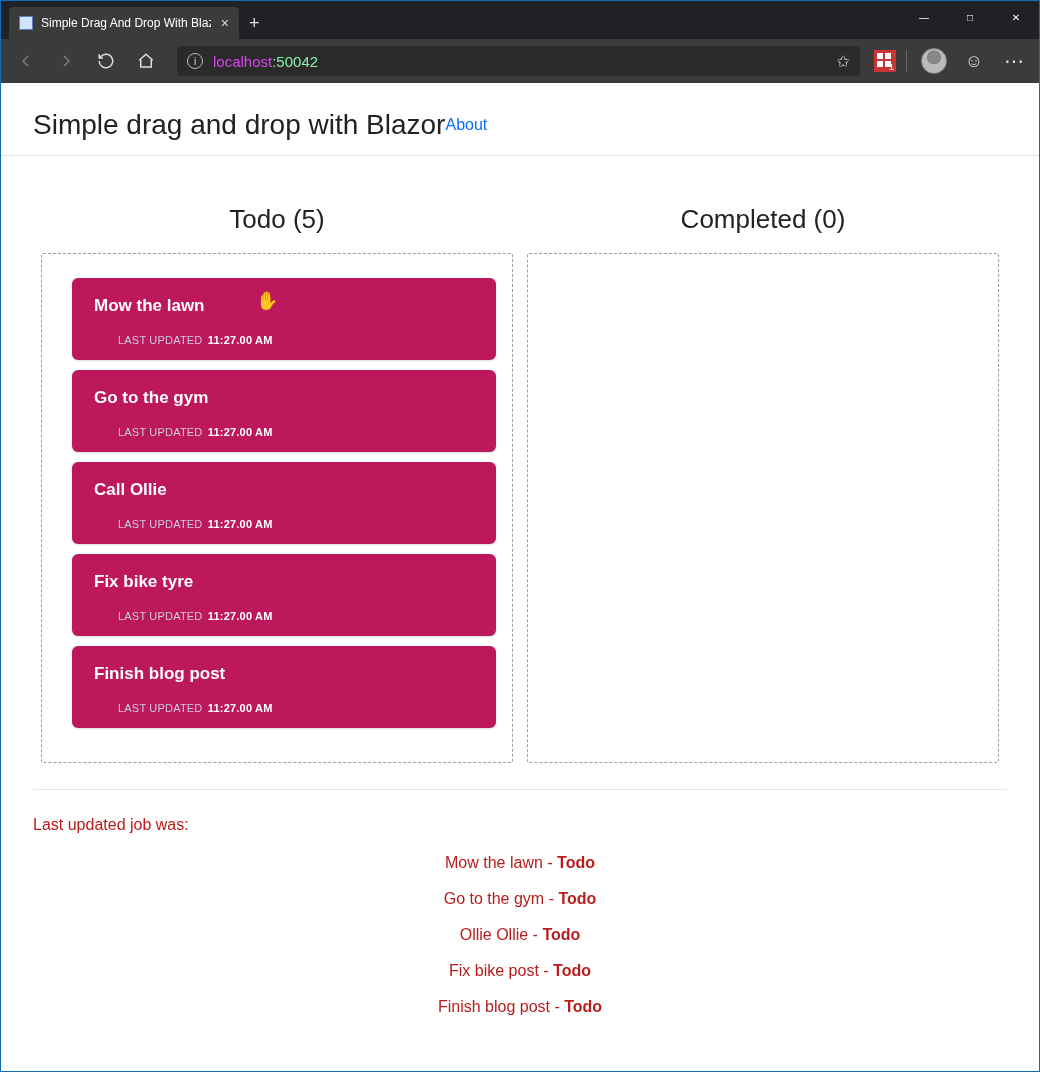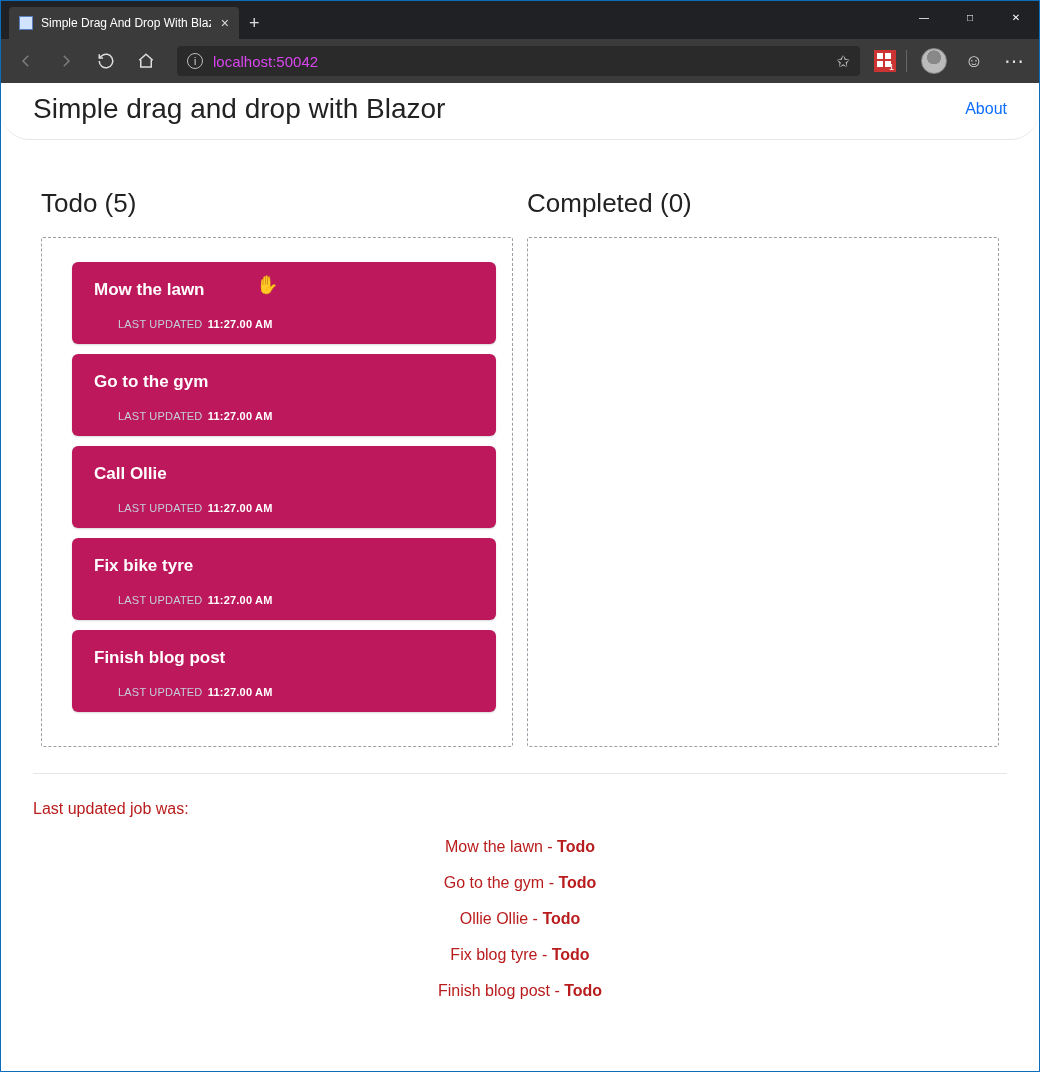--- a/index.html
+++ b/index.html
@@ -17,37 +17,37 @@
   .wincontrols { display: flex; }
   .wincontrols .btn { width: 46px; height: 32px; display: flex; align-items: center; justify-content: center; color: #fff; font-size: 10px; }
 
   
   .toolbar { height: 44px; background: #3b3b3b; display: flex; align-items: center; padding: 0 8px; gap: 6px; }
   .tbtn { width: 34px; height: 32px; display: flex; align-items: center; justify-content: center; color: #bbb; }
   .tbtn.disabled { opacity: .45; }
   .addr { flex: 1; height: 30px; background: #2a2a2a; border-radius: 4px; display: flex; align-items: center; padding: 0 10px; color: #ddd; font-size: 15px; gap: 10px; margin: 0 8px; }
   .addr .info { width: 16px; height: 16px; border: 1px solid #bbb; border-radius: 50%; display: flex; align-items: center; justify-content: center; font-size: 10px; }
   .addr .host { color: #d946ef; }
-  .addr .port { color: #d946ef; }
+  .addr .port { color: #86efac; }
   .addr .spacer { flex: 1; }
   .addr .star { font-size: 16px; color: #ccc; }
   .ext-badge { width: 22px; height: 22px; background: #c33; color: #fff; font-size: 9px; display: flex; align-items: flex-end; justify-content: flex-end; padding: 1px 2px; position: relative; }
   .ext-badge::before { content:""; position:absolute; top:3px; left:3px; width:6px; height:6px; background:#fff; box-shadow: 8px 0 #fff, 0 8px #fff, 8px 8px #fff; }
   .divider { width: 1px; height: 22px; background: #666; margin: 0 4px; }
   .avatar { width: 26px; height: 26px; border-radius: 50%; background: radial-gradient(circle at 50% 35%, #888 0 35%, #bbb 36% 100%); border:1px solid #888; }
 
   
   .page { background: #fff; height: calc(100% - 82px); overflow: auto; }
-  .page-header { display: flex; align-items: center; justify-content: space-between; padding: 10px 32px 14px; border-bottom: 1px solid #e4e6ea; border-radius: 31px; }
+  .page-header { display: flex; align-items: center; padding: 26px 32px 14px; border-bottom: 1px solid #e4e6ea; }
   .page-header h1 { font-size: 28px; font-weight: 400; color: #222; }
   .page-header a { color: #0d6efd; text-decoration: none; font-size: 16px; }
 
   .board { display: flex; gap: 14px; padding: 48px 40px 26px; }
   .col { flex: 1; }
-  .col h2 { font-size: 26px; font-weight: 400; color: #222; margin-bottom: 18px; }
+  .col h2 { font-size: 26px; font-weight: 400; color: #222; margin-bottom: 18px; text-align: center; }
   .dropzone { border: 1px dashed #9aa0a6; min-height: 510px; padding: 24px 16px 24px 30px; border-radius: 2px; }
   .card { background: #be185d; color: #fff; border-radius: 6px; padding: 18px 22px 14px; margin-bottom: 10px; box-shadow: 0 1px 2px rgba(0,0,0,.15); position: relative; cursor: grab; }
   .card h3 { font-size: 17px; font-weight: 600; margin-bottom: 18px; }
   .card .meta { font-size: 11px; font-weight: 700; letter-spacing: .2px; }
   .card .meta .lbl { color: #c5cedc; margin-right: 2px; font-weight: 500; margin-left: 24px; }
   .grabcursor { position: absolute; left: 250px; top: 100px; font-size: 18px; pointer-events: none; }
 
   .log { border-top: 1px solid #e4e6ea; margin: 0 32px; padding-top: 26px; font-size: 16px; color: #b91c1c; }
   .log p { margin-bottom: 20px; }
   .log .row { margin: 18px 0; text-align: center; }
@@ -155,18 +155,18 @@
         <div class="dropzone"></div>
       </div>
 
     </div>
 
     <div class="log">
       <p>Last updated job was:</p>
       <div class="row"><span>Mow the lawn - </span><b>Todo</b></div>
       <div class="row"><span>Go to the gym - </span><b>Todo</b></div>
       <div class="row"><span>Ollie Ollie - </span><b>Todo</b></div>
-      <div class="row"><span>Fix blog tyre - </span><b>Todo</b></div>
+      <div class="row"><span>Fix bike post - </span><b>Todo</b></div>
       <div class="row"><span>Finish blog post - </span><b>Todo</b></div>
     </div>
 
   </div>
 </div>
 
 </body></html>

